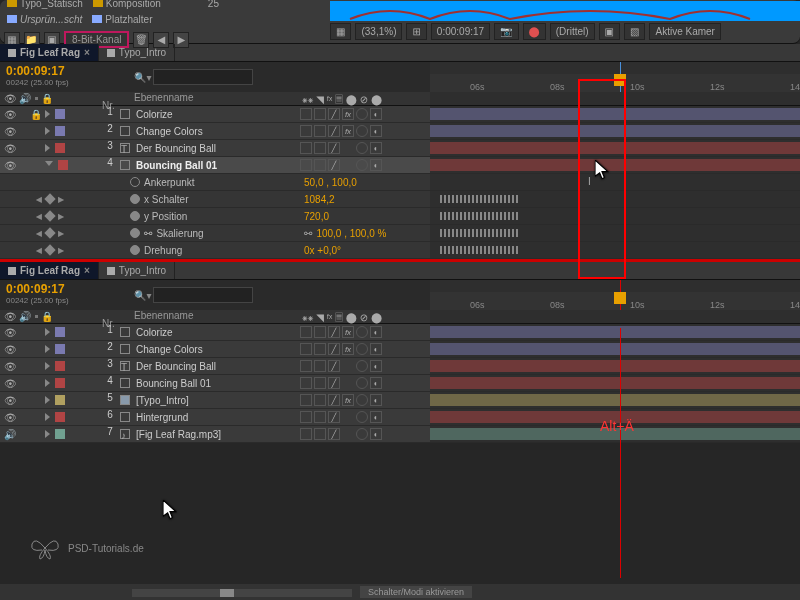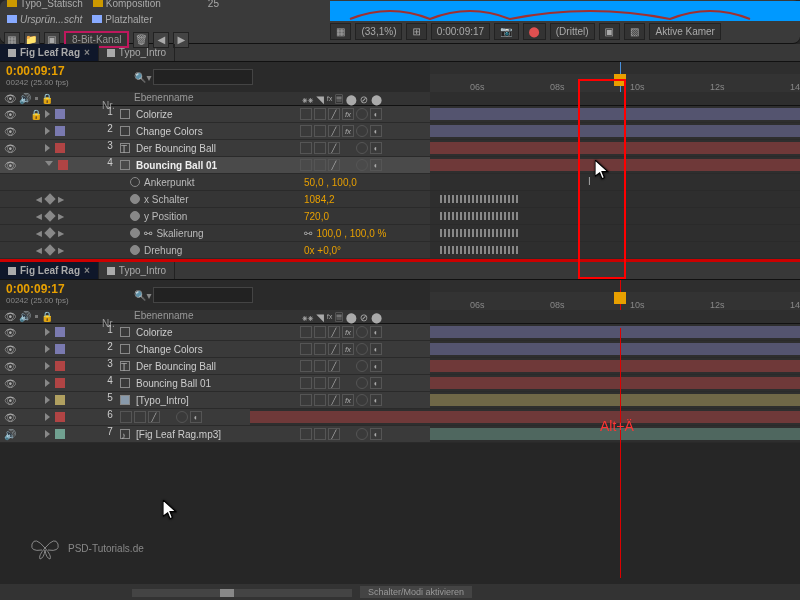--- a/index.html
+++ b/index.html
@@ -546,20 +546,24 @@
     </div>
     <div class="layer-row">
     <div class="lr-left">
       <span class="eye">👁</span>
       <span style="width:10px"></span>
       <span class="lock"></span>
       <span class="twirl "></span>
       <span class="color-chip" style="background:#b04444"></span>
     </div>
     <div class="lr-nr">6</div>
+    <div class="lr-name-zone">
+      <span class="layer-icon" style=""></span>
+      <span class="layer-name ">Hintergrund</span>
+    </div>
     <div class="lr-switches">
       <span class="sw"></span>
       <span class="sw"></span>
       <span class="sw">╱</span>
       <span class="sw" style="border:none"></span>
       <span class="sw" style="border-radius:50%"></span>
       <span class="sw">◐</span>
     </div>
     <div class="lr-track">
         <div class="track-bar" style="background:rgba(176,68,68,0.5)"></div>

